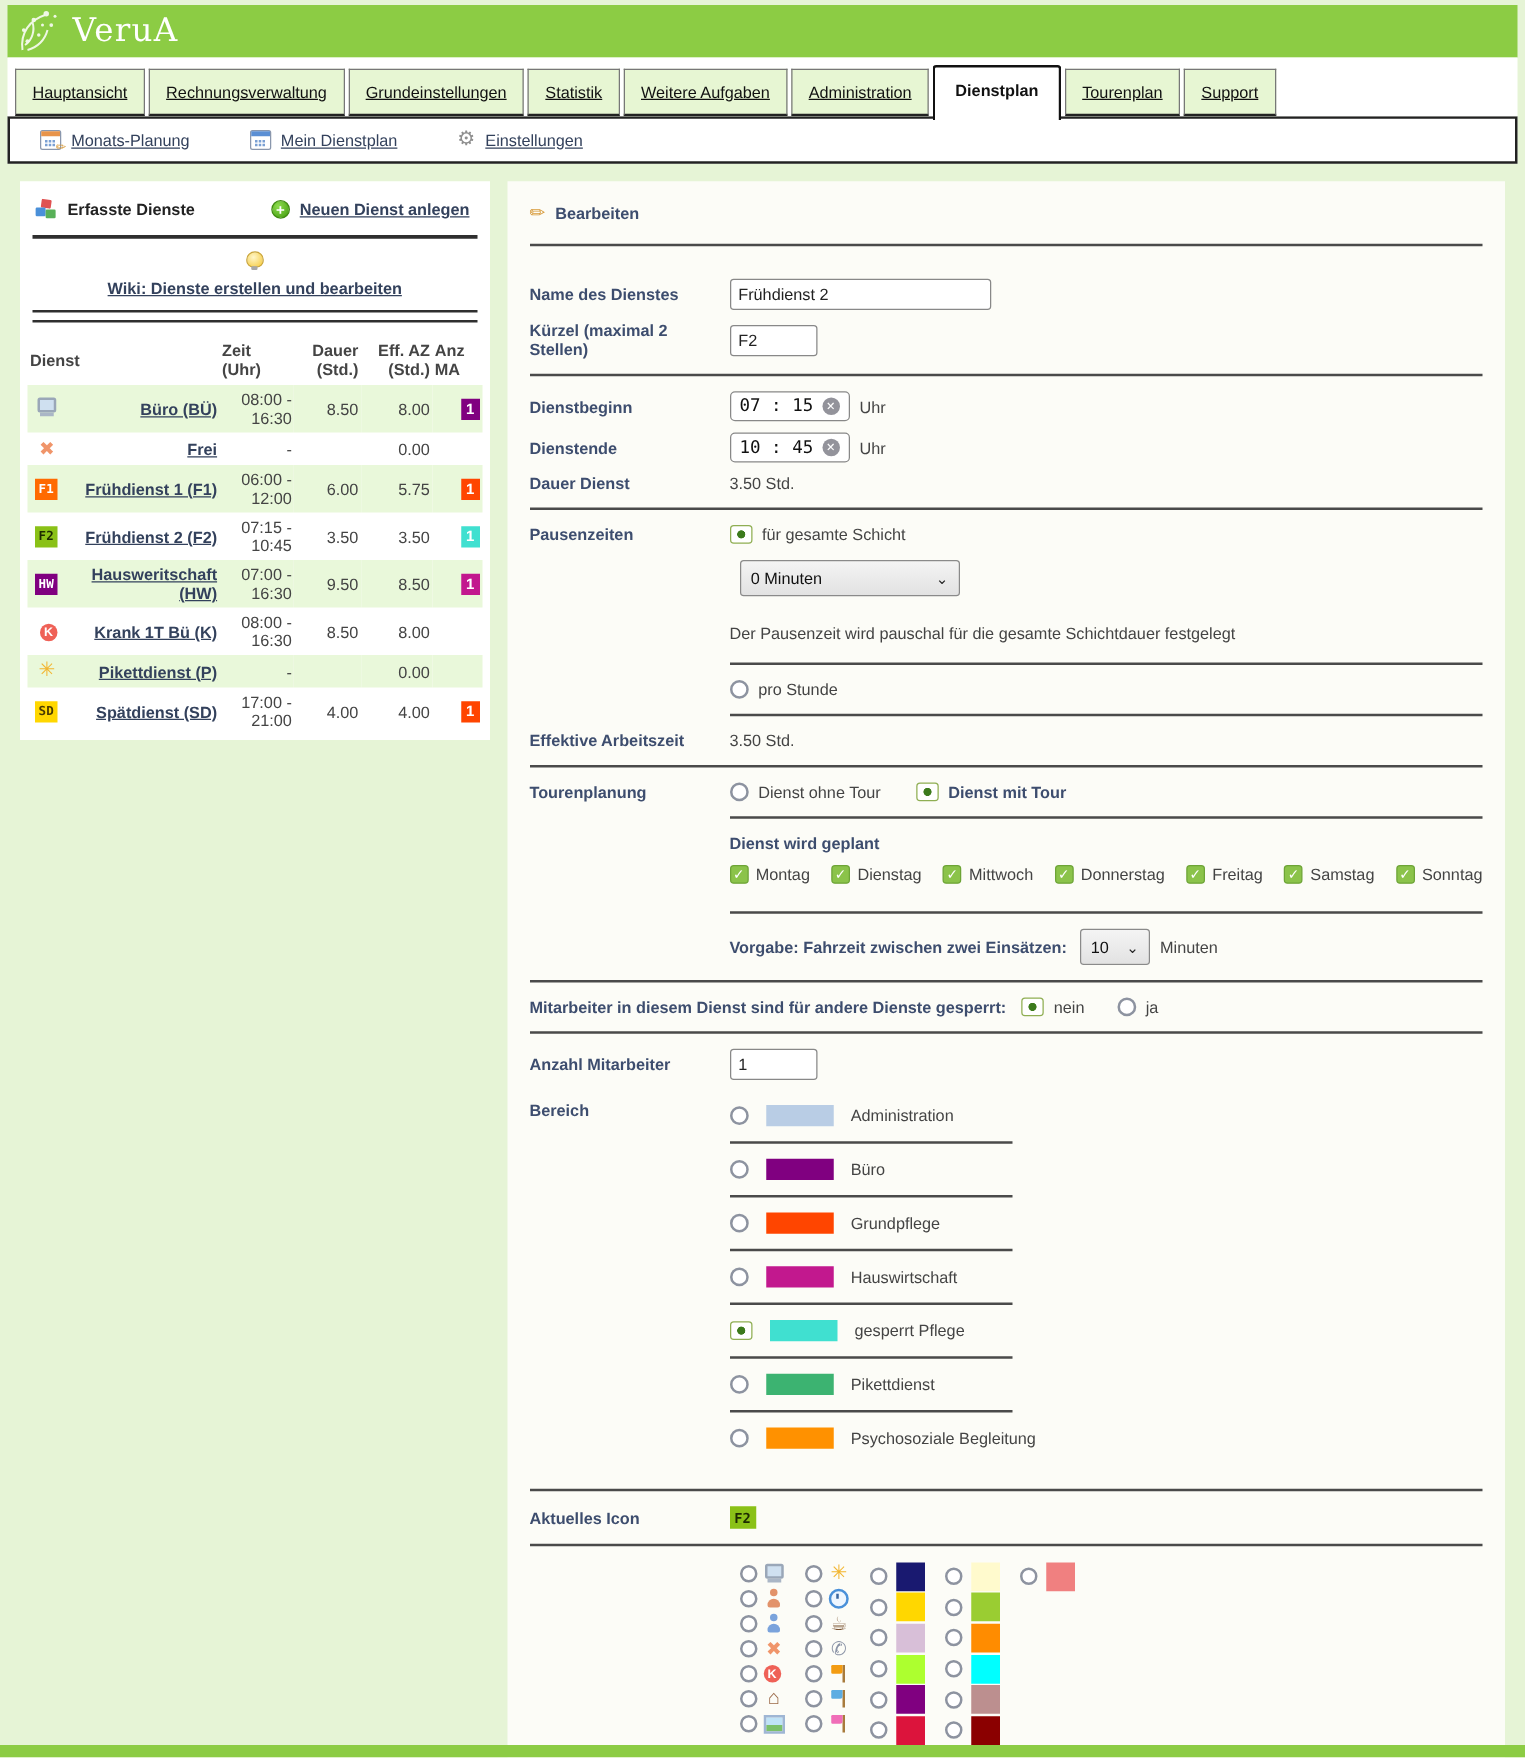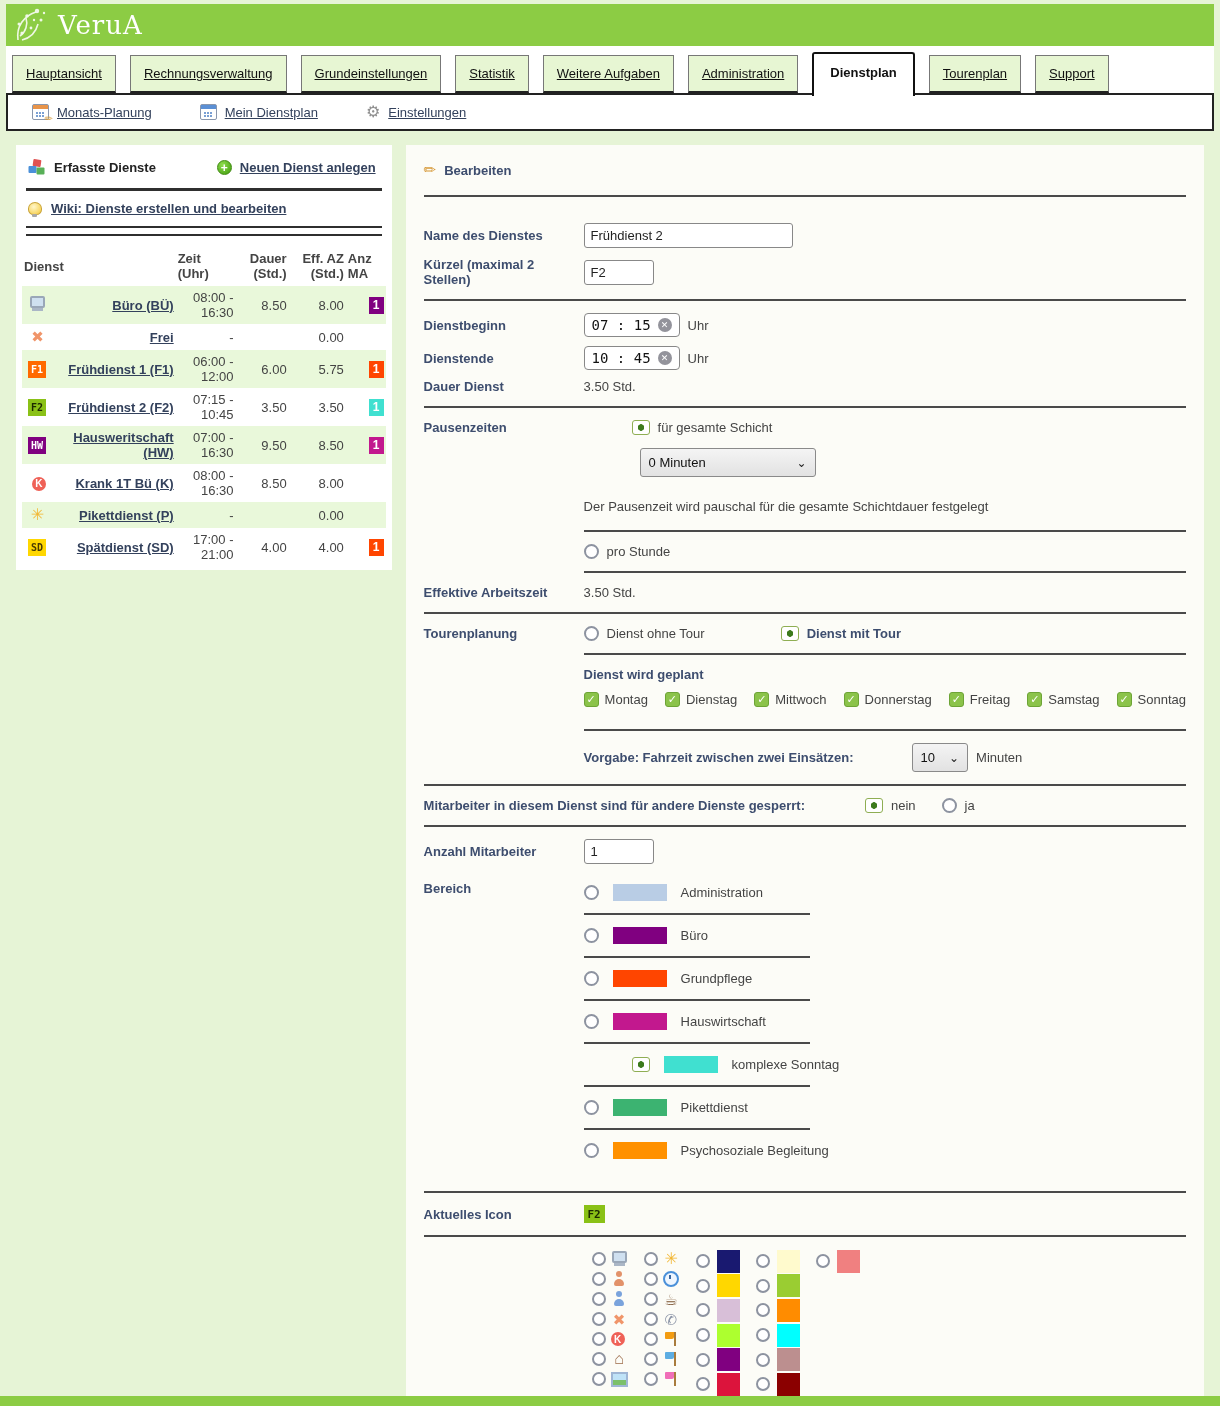--- a/index.html
+++ b/index.html
@@ -4,21 +4,21 @@
 <style>
   html,body{margin:0;padding:0;background:#e6f4d6;font-family:"Liberation Sans","DejaVu Sans",sans-serif;color:#333;}
   .page{width:1220px;height:1406px;margin:0 auto;position:relative;background:#e6f4d6;overflow:hidden;}
 
   
   .header{margin:4px 6px 0;height:42px;background:#8ccc44;display:flex;align-items:center;padding-left:8px;gap:4px;}
   .flourish{opacity:.9}
   .logo{font-family:"DejaVu Serif",serif;font-size:26px;color:#fff;letter-spacing:1px;}
 
   
-  .tabs{margin:0 6px;background:#fff;display:flex;align-items:flex-end;gap:14px;padding:6px 0 0 6px;position:relative;z-index:2;}
+  .tabs{margin:0 6px;background:#fff;display:flex;align-items:flex-end;gap:3px;padding:6px 0 0 6px;position:relative;z-index:2;}
   .tab{border:1px solid #777;border-bottom:2px solid #222;background:#e7f6d3;padding:10px 13px;font-size:13px;color:#111;cursor:pointer;white-space:nowrap;}
   .tab-link{text-decoration:underline;}
   .tab.active{background:#fff;border:2px solid #111;border-bottom:none;border-radius:3px 3px 0 0;font-weight:bold;padding:11px 16px 16px;margin-bottom:-3px;}
 
   
   .subnav{margin:0 6px;border:2px solid #222;border-top:2px solid #222;background:#fff;display:flex;gap:48px;padding:9px 0 9px 24px;position:relative;z-index:1;}
   .snav{display:inline-flex;align-items:center;gap:8px;font-size:13px;color:#33415c;cursor:pointer;}
   .snav-label{text-decoration:underline;}
   .cal{display:inline-block;width:15px;height:14px;border:1px solid #8a97ad;background:#fff;border-radius:2px;position:relative;}
   .cal::before{content:"";position:absolute;top:0;left:0;right:0;height:4px;}
@@ -35,21 +35,21 @@
   .panel-right{flex:1;background:#fcfcf7;padding:12px 18px 20px;box-sizing:border-box;}
 
   
   .lp-titlerow{display:flex;justify-content:space-between;align-items:center;padding:4px 10px 2px 6px;}
   .lp-title,.lp-link{display:inline-flex;align-items:center;gap:8px;}
   .lp-title b{font-size:13px;color:#222;}
   .lp-link a, .wiki-row a{font-size:13px;font-weight:bold;color:#33415c;text-decoration:underline;cursor:pointer;}
   .plus{width:15px;height:15px;border-radius:50%;background:radial-gradient(circle at 35% 30%,#8edc4e,#3f9a0b);border:1px solid #3f8a10;color:#fff;display:inline-flex;align-items:center;justify-content:center;font-weight:bold;font-size:12px;line-height:1;box-sizing:border-box;}
   .rule-a{border-top:3px solid #2f2f2f;margin:10px 4px 8px;}
   .rule-b{height:6px;border-top:2px solid #2f2f2f;border-bottom:2px solid #2f2f2f;margin:8px 4px 10px;}
-  .wiki-row{display:flex;align-items:center;gap:9px;padding:2px 6px;}
+  .wiki-row{display:flex;align-items:center;gap:9px;padding:2px 6px;flex-direction:column;}
   .bulb{width:12px;height:11px;border-radius:50% 50% 40% 40%;background:radial-gradient(circle at 40% 35%,#fff6c9,#f5c93a);border:1px solid #c9a43a;position:relative;display:inline-block;}
   .bulb::after{content:"";position:absolute;left:3px;bottom:-3px;width:5px;height:3px;background:#a8a8a8;border-radius:1px;}
   table.svc{width:100%;border-collapse:collapse;font-size:13px;margin-top:4px;}
   table.svc th{font-weight:bold;color:#444;text-align:left;padding:5px 2px;}
   table.svc th.r,table.svc td.r{text-align:right;}
   table.svc td{padding:4px 2px;height:18px;vertical-align:middle;color:#444;text-align:right;}
   tr.srow:nth-child(odd){background:#e9f8da;}
   .c-ic{width:26px;text-align:center;}
   .c-name{width:148px;}
   .c-zeit{width:80px;}
@@ -93,21 +93,21 @@
   .ti{border:1px solid #888;border-radius:3px;padding:4px 6px;font-size:13px;color:#222;background:#fff;font-family:"Liberation Sans",sans-serif;}
   .ti.w200{width:195px;} .ti.w60{width:56px;}
   .timebox{display:inline-flex;align-items:center;gap:7px;border:1px solid #888;border-radius:4px;padding:3px 7px;background:#fff;justify-content:flex-end;}
   .timebox .val{font-family:"DejaVu Sans Mono",monospace;font-size:14px;color:#111;}
   .clearx{width:14px;height:14px;border-radius:50%;background:#93939b;color:#fff;font-size:9px;display:inline-flex;align-items:center;justify-content:center;font-weight:bold;cursor:pointer;}
   .unit{margin-left:8px;color:#444;}
   .radio{display:inline-block;width:15px;height:15px;border-radius:50%;border:2px solid #8d93a0;background:#fff;box-sizing:border-box;flex:0 0 auto;cursor:pointer;}
   .radio.sel{border-color:#8fae53;background:radial-gradient(circle,#3c7a1c 0 3px,#fff 3.5px);}
   .ropt{display:inline-flex;align-items:center;gap:8px;color:#444;cursor:pointer;}
   .ropt b{color:#3d4d6e;}
-  .sel{display:inline-flex;align-items:center;justify-content:space-between;border:1px solid #8a8a8a;background:linear-gradient(#f4f4f4,#e2e2e2);border-radius:3px;padding:6px 8px;font-size:13px;color:#111;cursor:pointer;margin-left:48px;}
+  .sel{display:inline-flex;align-items:center;justify-content:space-between;border:1px solid #8a8a8a;background:linear-gradient(#f4f4f4,#e2e2e2);border-radius:3px;padding:6px 8px;font-size:13px;color:#111;cursor:pointer;}
   .sel .chev{margin-left:14px;font-size:12px;color:#222;}
   .note{color:#444;margin:16px 0 4px;}
   .cb{display:inline-flex;width:15px;height:15px;border-radius:3px;background:#8bc34a;border:1px solid #6da436;color:#fff;align-items:center;justify-content:center;font-size:11px;font-weight:bold;box-sizing:border-box;cursor:pointer;}
   .day{display:inline-flex;align-items:center;gap:6px;color:#444;cursor:pointer;}
   .days{display:flex;gap:17px;margin:10px 0 22px 160px;font-size:13px;flex-wrap:nowrap;}
   .indent{margin-left:160px;}
   .b-opt{display:flex;align-items:center;gap:14px;height:41px;margin-left:160px;font-size:13px;color:#444;}
   .bsw{width:54px;height:17px;display:inline-block;}
   .acticon{display:inline-flex;align-items:center;justify-content:center;width:21px;height:18px;background:#8ac117;color:#1d2b00;font-weight:bold;font-size:11px;font-family:"DejaVu Sans Mono",monospace;}
   .grid{display:flex;gap:16px;margin:6px 0 4px 168px;align-items:flex-start;}
@@ -445,21 +445,21 @@
           <div class="hr-short"></div>
           <div class="b-opt">
             <span class="radio"></span>
             <span class="bsw" style="background:#c2188e"></span>
             <span>Hauswirtschaft</span>
           </div>
           <div class="hr-short"></div>
           <div class="b-opt">
             <span class="radio sel"></span>
             <span class="bsw" style="background:#40e0d0"></span>
-            <span>komplexe Sonntag</span>
+            <span>gesperrt Pflege</span>
           </div>
           <div class="hr-short"></div>
           <div class="b-opt">
             <span class="radio"></span>
             <span class="bsw" style="background:#3cb371"></span>
             <span>Pikettdienst</span>
           </div>
           <div class="hr-short"></div>
           <div class="b-opt">
             <span class="radio"></span>

